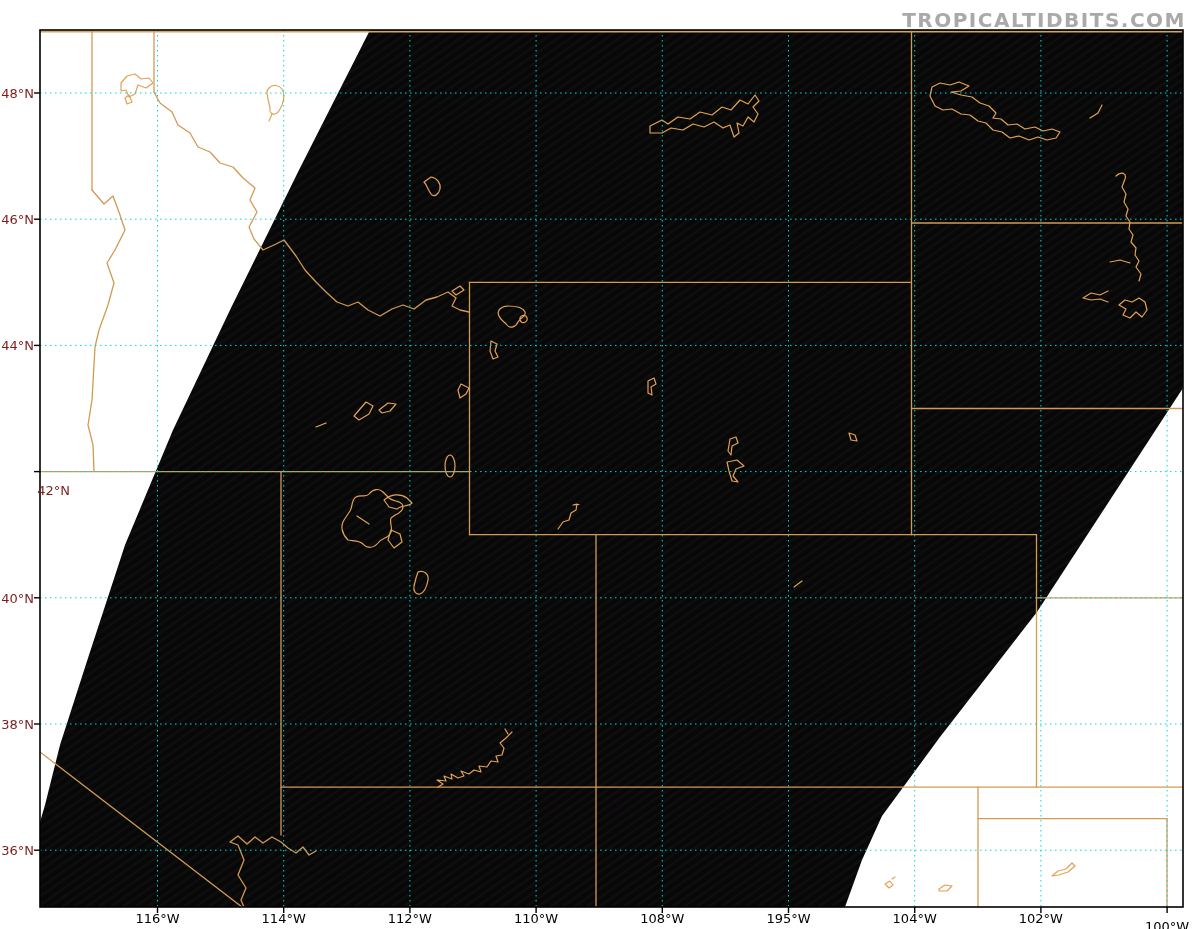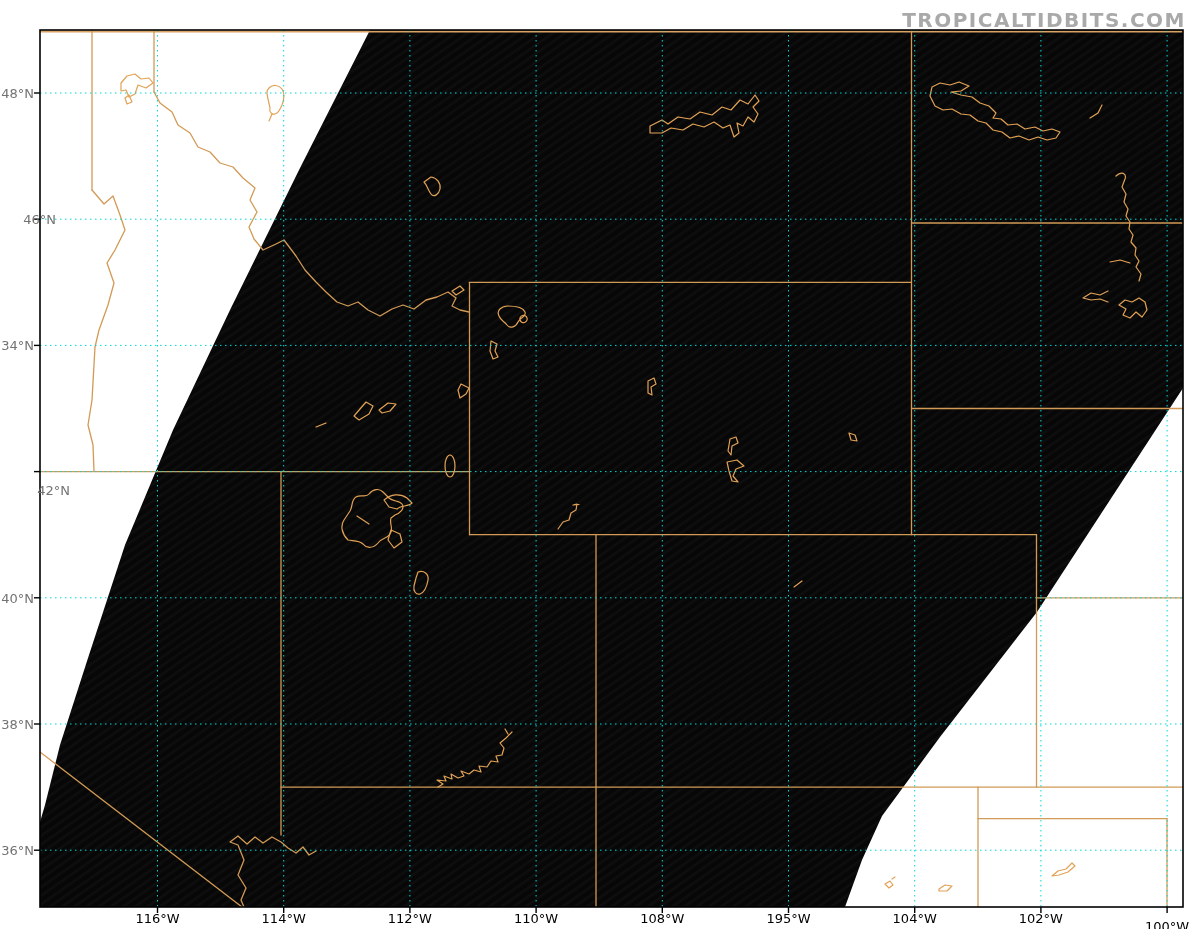--- a/index.html
+++ b/index.html
@@ -3,21 +3,21 @@
 <meta charset="utf-8">
 <style>
   html,body{margin:0;padding:0;background:#ffffff;}
   body{width:1200px;height:929px;position:relative;font-family:"DejaVu Sans","Liberation Sans",sans-serif;overflow:hidden;}
   .page{position:absolute;inset:0;}
   .title{position:absolute;left:38px;top:5px;font-size:17px;font-weight:bold;color:#000;letter-spacing:0.2px;white-space:nowrap;}
   .watermark{position:absolute;right:14px;top:8px;font-size:20px;font-weight:bold;color:#a9a9a9;letter-spacing:1.5px;}
   .map-wrap{position:absolute;inset:0;}
   svg{position:absolute;left:0;top:0;}
   .lon-label{position:absolute;top:911px;transform:translateX(-50%);font-size:13px;color:#000;white-space:nowrap;}
-  .lat-label{position:absolute;width:34px;text-align:right;transform:translateY(-50%);font-size:13px;color:#737373;white-space:nowrap;}
+  .lat-label{position:absolute;width:34px;text-align:right;transform:translateY(-50%);font-size:13px;color:#7f1d1d;white-space:nowrap;}
 </style>
 </head>
 <body>
 
 <div class="page">
   <div class="watermark">TROPICALTIDBITS.COM</div>
 
   <div class="map-wrap">
     <svg width="1200" height="929" viewBox="0 0 1200 929">
       <defs>
@@ -185,21 +185,21 @@
         <div class="lon-label" style="left: 157.5px;">116°W</div>
         <div class="lon-label" style="left: 283.7px;">114°W</div>
         <div class="lon-label" style="left: 409.9px;">112°W</div>
         <div class="lon-label" style="left: 536.1px;">110°W</div>
         <div class="lon-label" style="left: 662.3px;">108°W</div>
         <div class="lon-label" style="left: 788.5px;">195°W</div>
         <div class="lon-label" style="left: 914.7px;">104°W</div>
         <div class="lon-label" style="left: 1040.9px;">102°W</div>
         <div class="lon-label" style="left: 1167.1px; margin-top: 8px;">100°W</div>
         <div class="lat-label" style="left: 0px; top: 93px;">48°N</div>
-        <div class="lat-label" style="left: 0px; top: 219.2px; padding-left: 22px;">46°N</div>
-        <div class="lat-label" style="left: 0px; top: 345.4px;">34°N</div>
+        <div class="lat-label" style="left: 0px; top: 219.2px;">46°N</div>
+        <div class="lat-label" style="left: 0px; top: 345.4px;">44°N</div>
         <div class="lat-label" style="left: 0px; top: 490px; padding-left: 36px;">42°N</div>
         <div class="lat-label" style="left: 0px; top: 597.8px;">40°N</div>
         <div class="lat-label" style="left: 0px; top: 724px;">38°N</div>
         <div class="lat-label" style="left: 0px; top: 850.2px;">36°N</div>
       </div>
   </div>
 </div>
 
 </body></html>

